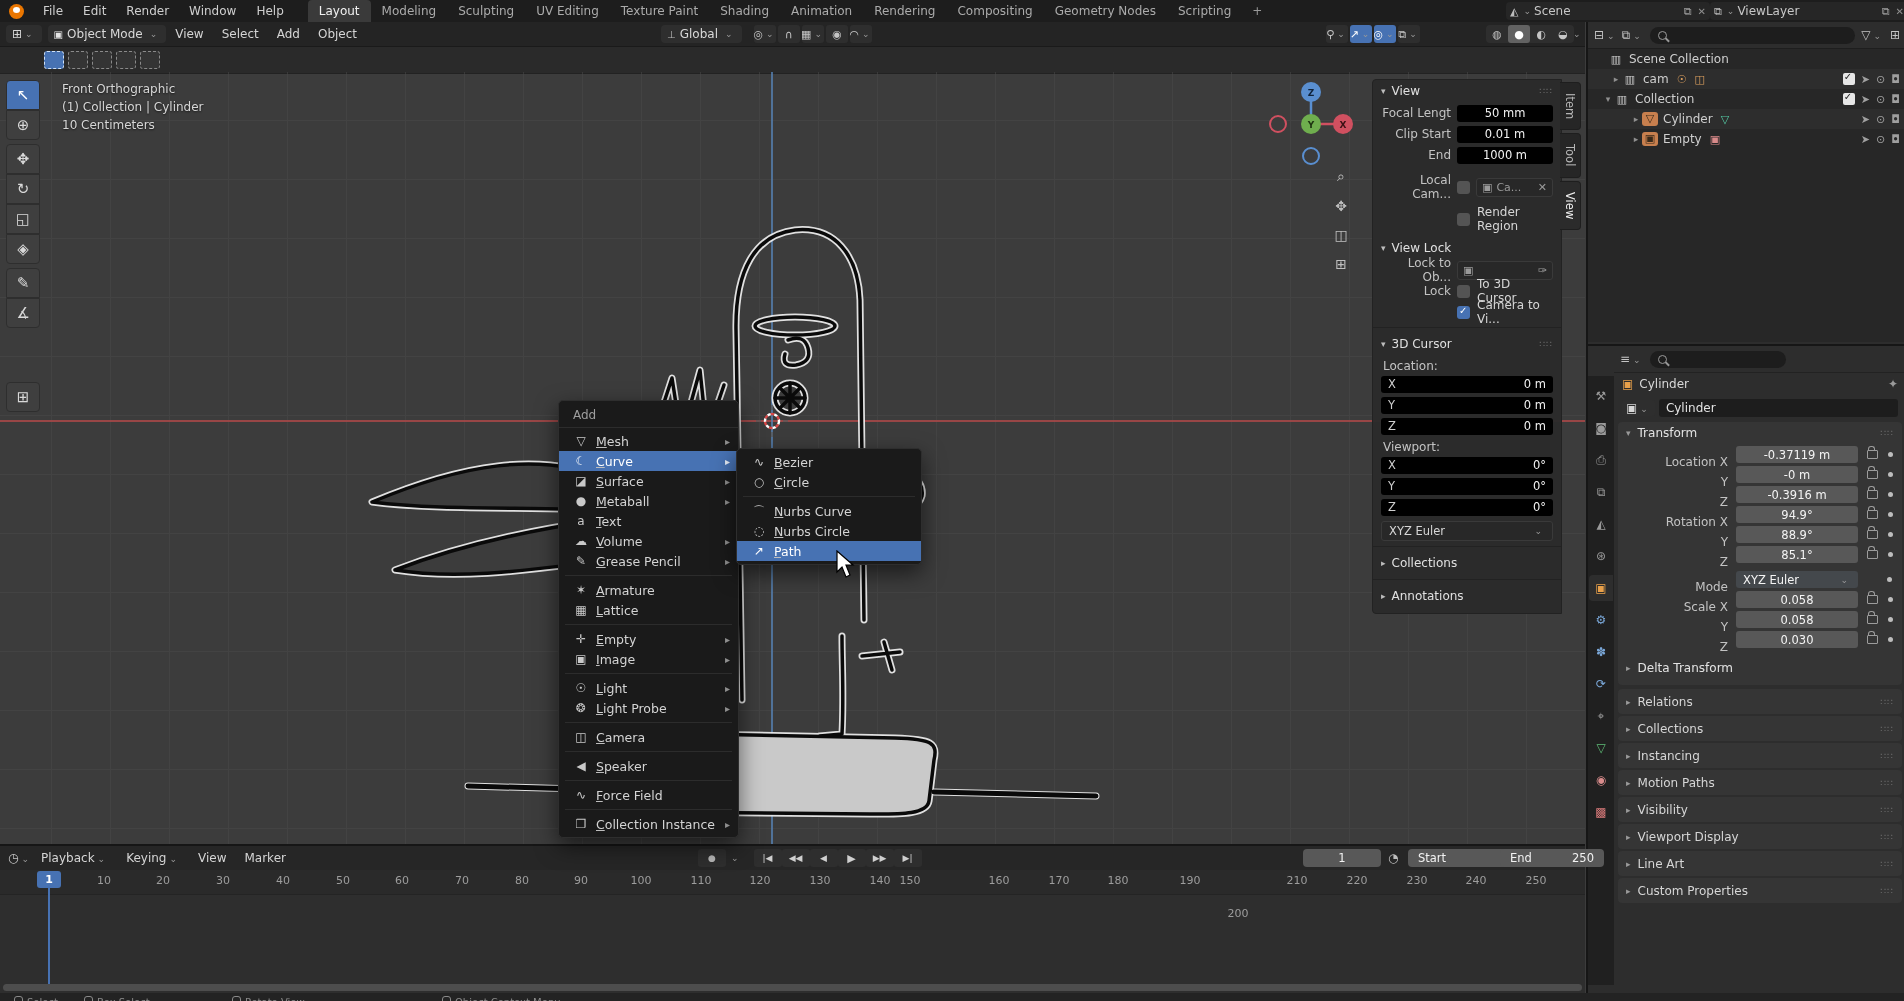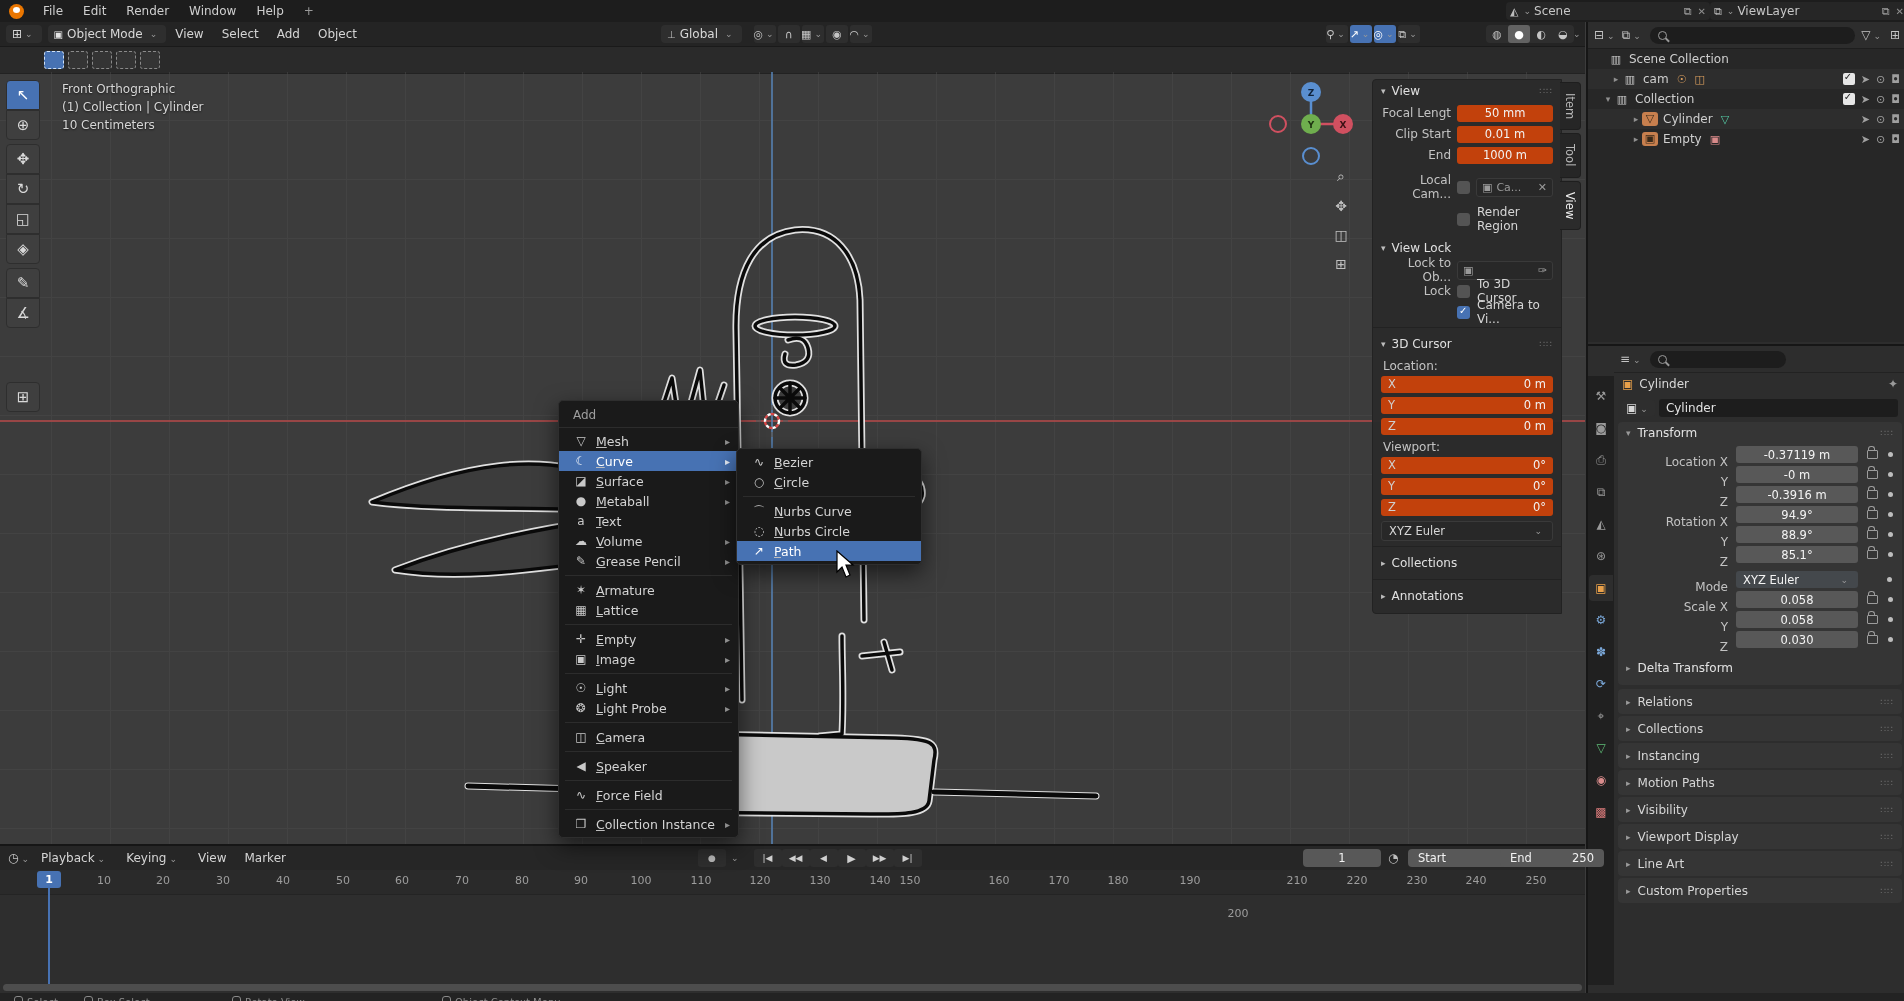--- a/index.html
+++ b/index.html
@@ -61,21 +61,21 @@
   .arr{margin-left:auto;color:#8f8f8f;font-size:10px;}
   .mi.hl .arr{color:#e8eef7;}
   .msep{height:1px;background:#2c2c2c;margin:4px 6px;}
   
   #npanel{left:1372px;top:79px;width:188px;background:rgba(43,43,43,.96);border-radius:4px 0 0 4px;z-index:20;padding-bottom:6px;border:1px solid #222;}
   .nphead{height:22px;display:flex;align-items:center;color:#e0e0e0;padding:0 8px;font-size:12px;}
   .nphead .tri{font-size:9px;color:#bdbdbd;margin-right:6px;}
   .grip{margin-left:auto;color:#6f6f6f;font-size:9px;letter-spacing:1px;}
   .nrow{display:flex;align-items:center;height:20px;margin:1px 8px;}
   .nlab{width:70px;text-align:right;color:#c3c3c3;font-size:12px;flex:none;padding-right:6px;}
-  .nfield{flex:1;height:17px;background:#c2410c;border-radius:3px;color:#f2f2f2;display:flex;align-items:center;justify-content:center;font-size:11.5px;}
+  .nfield{flex:1;height:17px;background:#000000;border-radius:3px;color:#f2f2f2;display:flex;align-items:center;justify-content:center;font-size:11.5px;}
   .nfield.lr{justify-content:space-between;padding:0 7px;}
   .cb{width:13px;height:13px;background:#545454;border-radius:3px;flex:none;position:relative;}
   .cb.checked{background:#4772b3;}
   .cb.checked::after{content:"✓";position:absolute;left:2px;top:-1px;color:#fff;font-size:10px;}
   .cblab{margin-left:7px;color:#d6d6d6;font-size:12px;}
   .objfield{flex:1;height:17px;background:#282828;border:1px solid #3a3a3a;border-radius:3px;display:flex;align-items:center;padding:0 5px;color:#9a9a9a;font-size:11px;margin-left:6px;}
   .seclab{color:#c3c3c3;margin:4px 10px 1px 10px;font-size:12px;}
   .npdrop{height:18px;background:#282828;border:1px solid #3a3a3a;border-radius:3px;margin:4px 8px;display:flex;align-items:center;padding:0 7px;color:#d6d6d6;font-size:11.5px;}
   .npsep{height:1px;background:#222;margin:5px 0;}
   
@@ -147,20 +147,43 @@
     <div class="row">
       <div class="tmenu">File</div>
 
       <div class="tmenu">Edit</div>
 
       <div class="tmenu">Render</div>
 
       <div class="tmenu">Window</div>
 
       <div class="tmenu">Help</div>
+    </div>
+    <div class="wstabs">
+      <div class="wstab active">Layout</div>
+
+      <div class="wstab">Modeling</div>
+
+      <div class="wstab">Sculpting</div>
+
+      <div class="wstab">UV Editing</div>
+
+      <div class="wstab">Texture Paint</div>
+
+      <div class="wstab">Shading</div>
+
+      <div class="wstab">Animation</div>
+
+      <div class="wstab">Rendering</div>
+
+      <div class="wstab">Compositing</div>
+
+      <div class="wstab">Geometry Nodes</div>
+
+      <div class="wstab">Scripting</div>
     </div>
     <div class="tmenu" style="color:#9a9a9a;">+</div>
 
     <div class="idwidget" style="left:1506px;width:196px;">
       <span class="ic">◭</span>
       <span class="chev">⌄</span>
       <span>Scene</span>
       <span class="cpic" style="margin-left:auto;">⧉</span>
       <span class="xic">✕</span>
     </div>

